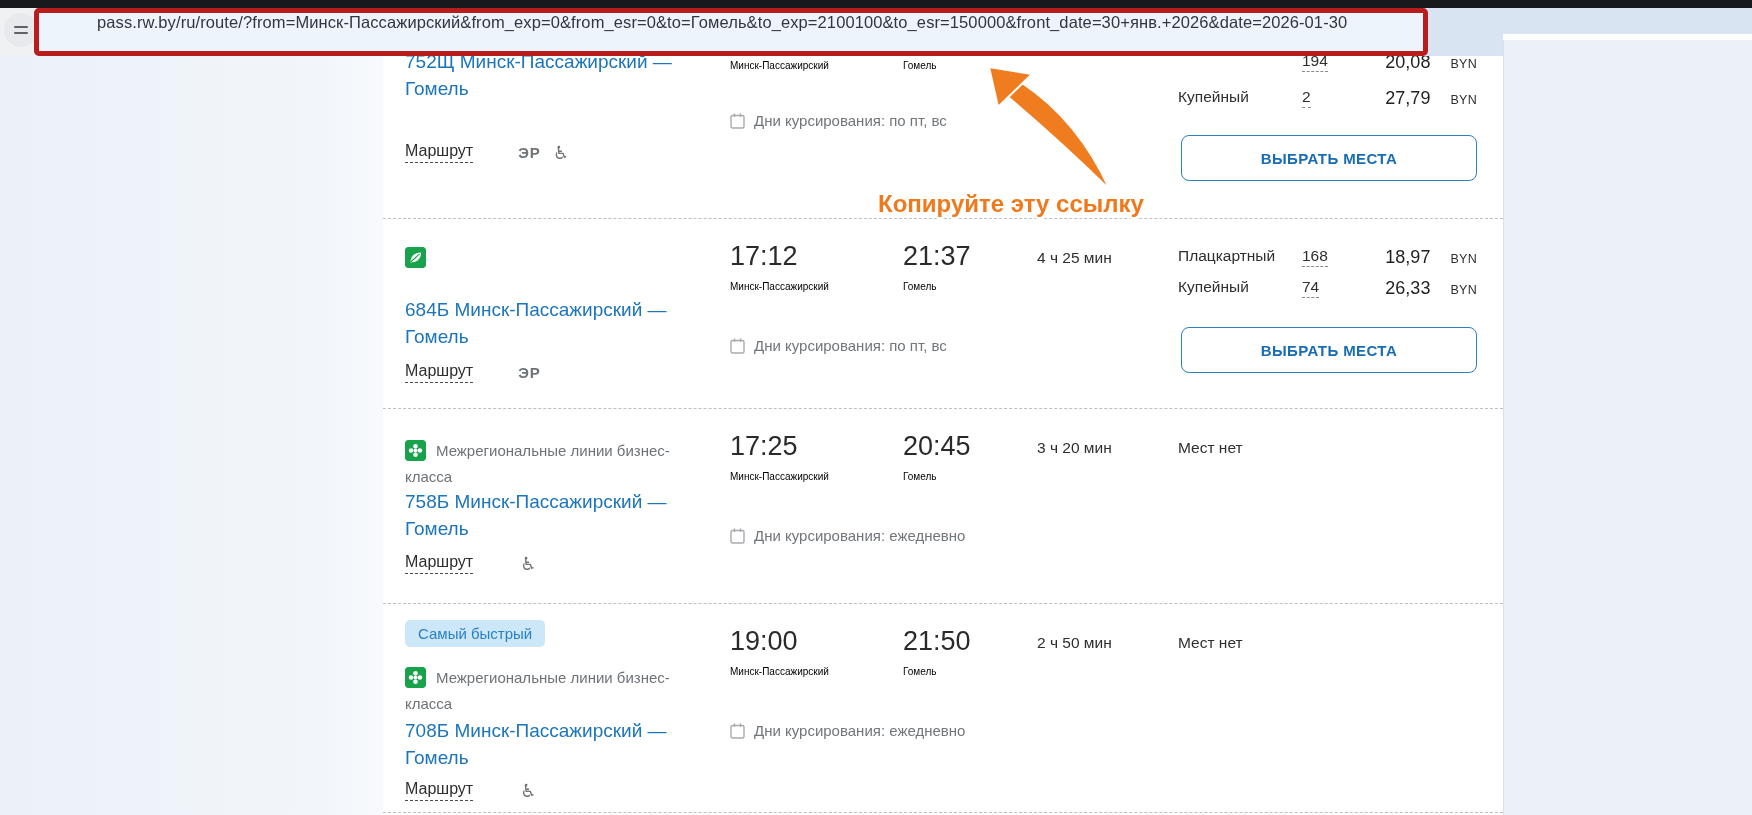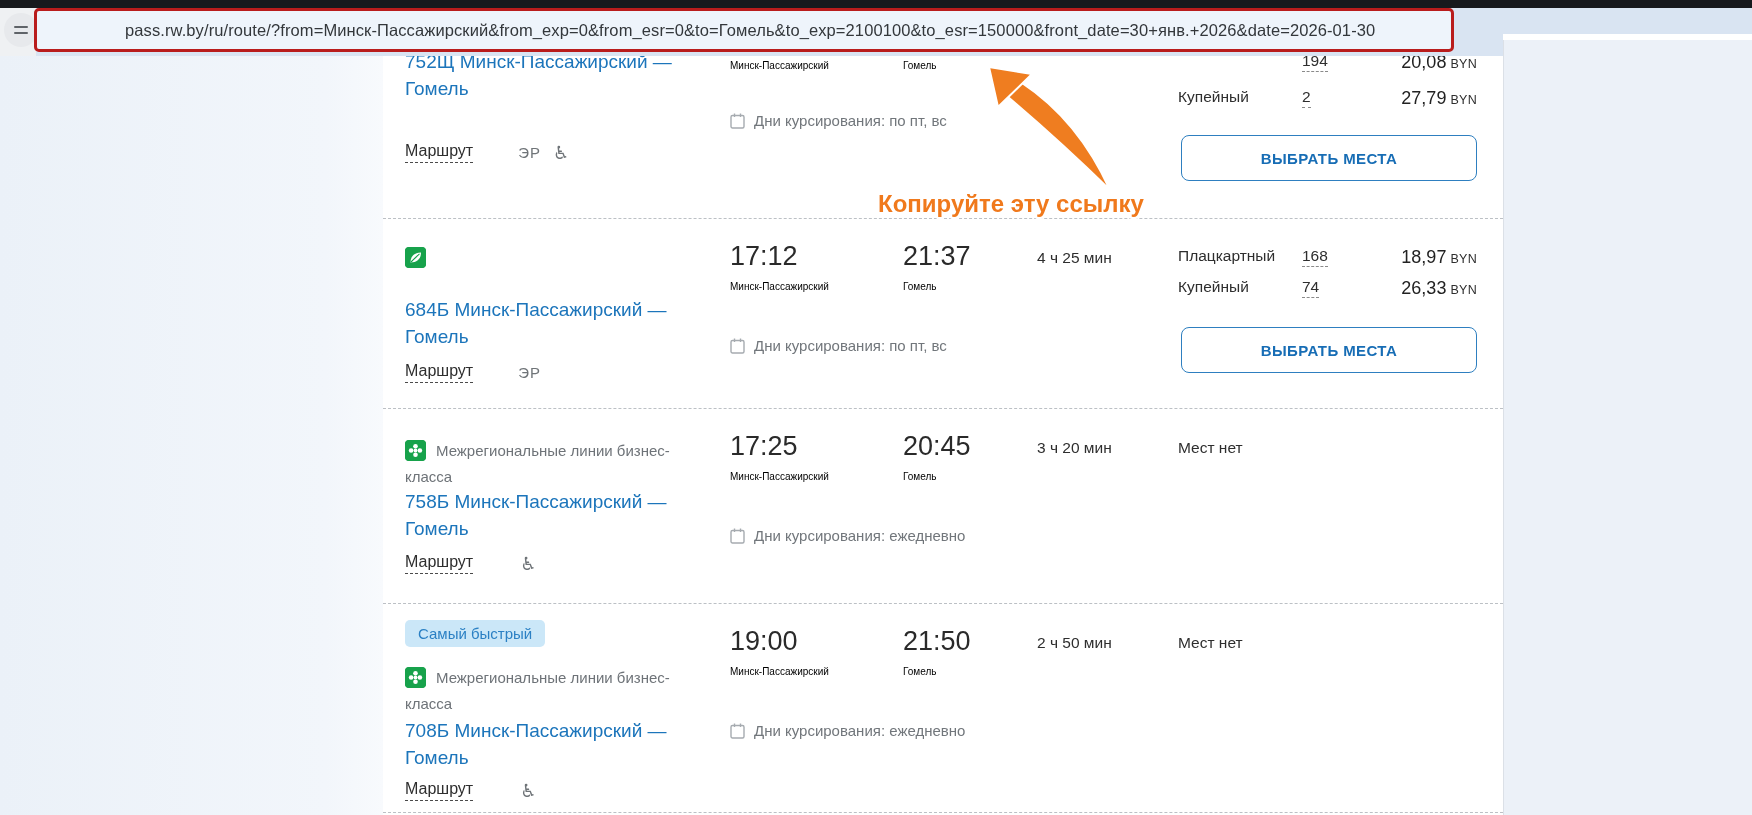--- a/index.html
+++ b/index.html
@@ -12,21 +12,21 @@
   .top-strip{position:absolute;left:0;top:0;width:1752px;height:8px;background:#17191d;z-index:7;}
   .browser-bar{position:absolute;left:0;top:8px;width:1503px;height:48px;background:#d9e4f2;z-index:6;}
   .bar-left{position:absolute;left:0;top:0;width:36px;height:48px;background:#eff1f3;}
   .bar-icon{position:absolute;left:4px;top:5px;width:34px;height:34px;border-radius:50%;background:#e7e9ec;
     display:flex;align-items:center;justify-content:center;color:#5f6368;font-size:13px;}
   .bar-icon .tune{width:14px;height:12px;position:relative;}
   .tune:before,.tune:after{content:"";position:absolute;left:0;width:14px;height:2px;background:#5f6368;border-radius:2px;}
   .tune:before{top:2px}.tune:after{top:8px}
   .bar-right-strip{position:absolute;left:1503px;top:8px;width:249px;height:26px;background:#d9e4f2;z-index:6;}
   .addr-box{position:absolute;left:34px;top:8px;width:1384px;height:38px;background:#eef4fb;
-    border:3px solid #b91c1c;border-radius:5px;z-index:8;display:flex;align-items:center;padding-left:30px;}
+    border:5px solid #b91c1c;border-radius:5px;z-index:8;display:flex;align-items:flex-start;}
   .addr-url{margin-left:58px;font-size:16.5px;color:#33373b;letter-spacing:.1px;white-space:nowrap;}
   
   .left-panel{position:absolute;left:0;top:48px;width:383px;height:767px;
     background:linear-gradient(90deg,#ebf1f8 0%,#f2f6fb 85%,#f8fafd 100%);z-index:1;}
   .right-panel{position:absolute;left:1503px;top:40px;width:249px;height:775px;
     background:#ecf1f8;border-left:1px solid #dbe0e7;z-index:1;}
   .content{position:absolute;left:383px;top:0;width:1120px;height:815px;background:#ffffff;z-index:2;}
   
   .train-row{position:absolute;left:0;width:1120px;}
   .train-row.divided{border-top:1px dashed #bcc0c5;}
@@ -37,41 +37,41 @@
   .bottom-divider{position:absolute;left:0;top:812px;width:1120px;border-top:1px dashed #bcc0c5;}
   
   .badge{position:absolute;left:22px;background:#cbe7f8;color:#2b80c4;font-size:15px;
     padding:5px 13px;border-radius:5px;white-space:nowrap;}
   .cat{position:absolute;left:22px;width:308px;font-size:15px;color:#6e7378;line-height:26px;}
   .cat-icon{display:inline-block;width:21px;height:21px;vertical-align:-5px;margin-right:10px;}
   .title{position:absolute;left:22px;width:300px;font-size:19px;line-height:27px;
     color:#1c75bb;font-weight:500;cursor:pointer;}
   .route-line{position:absolute;left:22px;display:flex;align-items:center;}
   .route-link{font-size:16px;color:#2e2e2e;border-bottom:1.5px dashed #4a4a4a;padding-bottom:2px;cursor:pointer;}
-  .er{font-size:15px;color:#6f7478;letter-spacing:1px;}
+  .er{font-size:15px;color:#6f7478;letter-spacing:1px;font-weight:bold;}
   .er.after-route{margin-left:45px;}
   .wheel{font-size:18px;color:#6f7478;line-height:1;}
   .wheel.after-er{margin-left:12px;}
   .wheel.after-route{margin-left:47px;}
   
   .dep-time,.arr-time{position:absolute;top:22px;font-size:27px;font-weight:500;color:#2a2a2a;}
   .dep-time{left:347px;} .arr-time{left:520px;}
   .dep-station,.arr-station{position:absolute;top:62px;font-size:10px;color:#000000;}
   .dep-station{left:347px;} .arr-station{left:520px;}
   #row1 .dep-station,#row1 .arr-station{top:12px;}
   .duration{position:absolute;left:654px;top:30px;font-size:15.5px;color:#2e2e2e;}
   .days{position:absolute;left:347px;top:118px;font-size:15px;color:#71767b;display:flex;align-items:center;}
   #row1 .days{top:64px;}
   .cal{width:15px;height:16px;margin-right:9px;flex:none;}
   
   .seat-label{position:absolute;left:795px;font-size:15.5px;color:#2e2e2e;}
   .seat-count{position:absolute;left:919px;font-size:15.5px;color:#2e2e2e;
     border-bottom:1.5px dashed #8a8a8a;padding-bottom:1px;cursor:pointer;}
   .seat-price{position:absolute;right:26px;font-size:18px;color:#222;font-weight:500;white-space:nowrap;}
-  .seat-price .cur{font-size:12.5px;font-weight:400;color:#2e2e2e;margin-left:4px;letter-spacing:.3px;}
+  .seat-price .cur{font-size:12.5px;font-weight:400;color:#2e2e2e;margin-left:20px;letter-spacing:.3px;}
   .line1{top:28px;} .line2{top:59px;}
   #row1 .line1{top:4px;} #row1 .line2{top:40px;}
   .no-seats{position:absolute;left:795px;top:30px;font-size:15.5px;color:#2e2e2e;}
   .btn{position:absolute;left:798px;width:296px;height:46px;background:#fff;
     border:1.5px solid #2e7fc0;border-radius:8px;color:#176db5;font-size:15px;font-weight:bold;
     letter-spacing:.4px;display:flex;align-items:center;justify-content:center;cursor:pointer;
     font-family:"Liberation Sans","DejaVu Sans",sans-serif;}
   #row1 .btn{top:87px;} #row2 .btn{top:108px;}
   
   .gicon{width:21px;height:21px;border-radius:4px;background:#17a24b;display:inline-block;}

